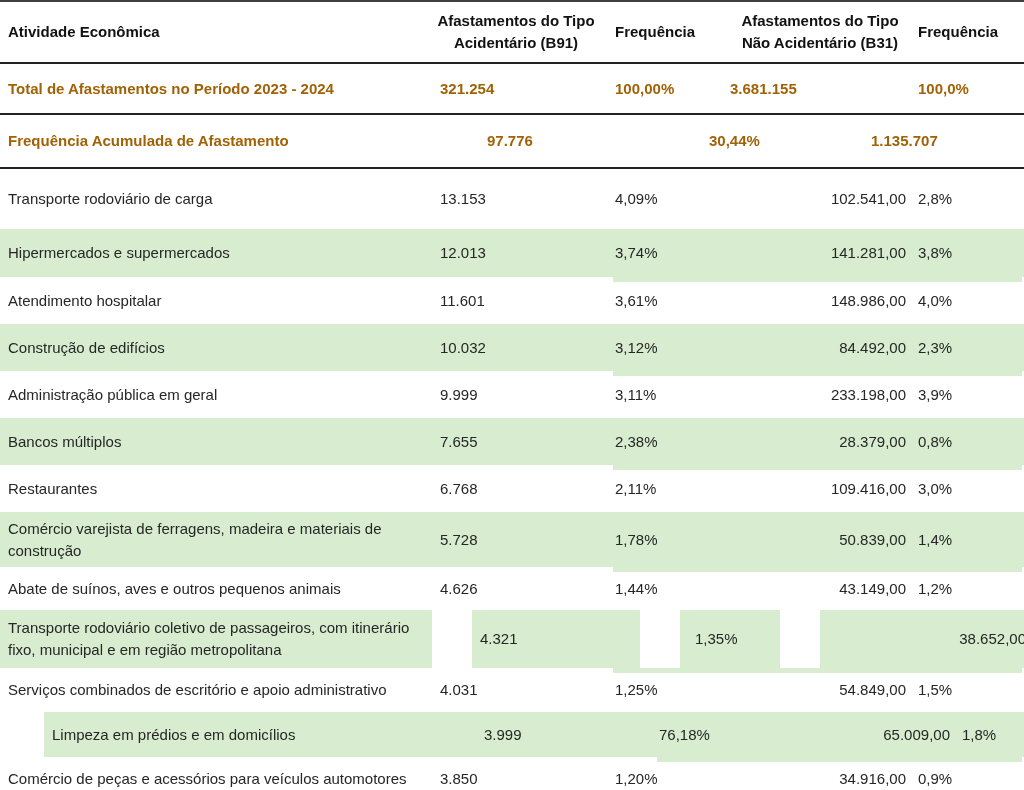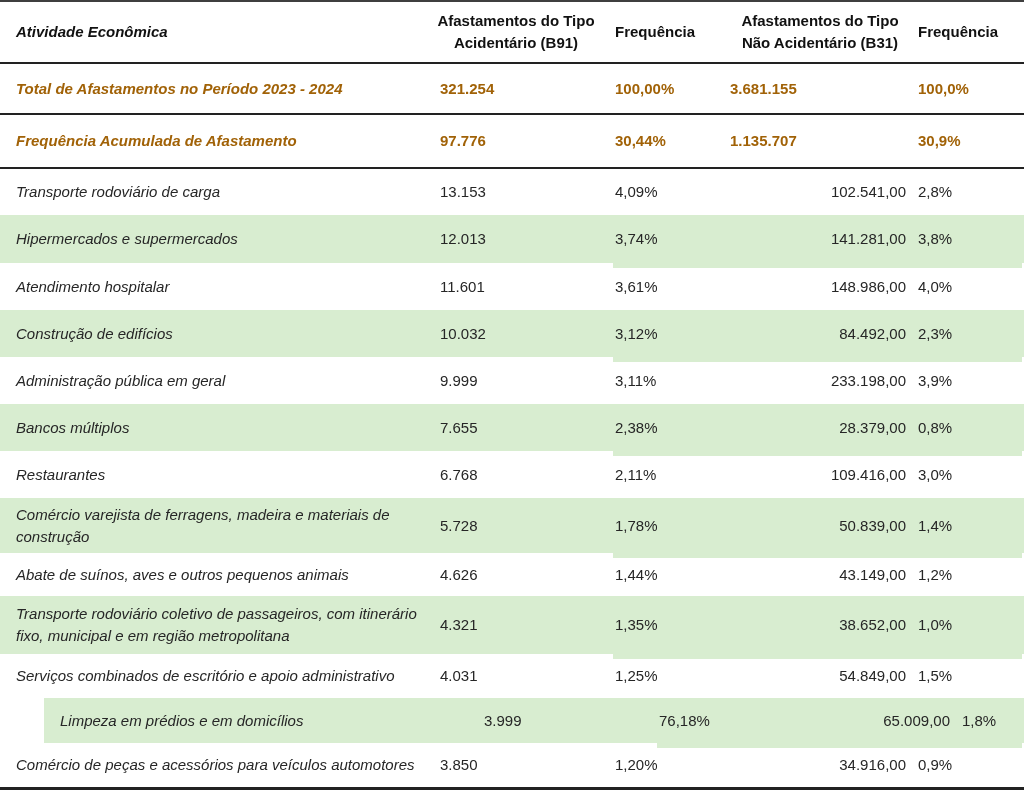--- a/index.html
+++ b/index.html
@@ -26,50 +26,50 @@
     position:relative;
     background:#ffffff;
   }
   .cell{
     display:flex;
     align-items:center;
     box-sizing:border-box;
     line-height:22px;
   }
   
-  .c1{padding-left:16px;padding-right:14px;font-style:italic;}
+  .c1{padding-left:8px;padding-right:14px;}
   .c2{padding-left:8px;}
   .c3{padding-left:15px;}
   .c4{justify-content:flex-end;padding-right:2px;text-align:right;}
   .c5{padding-left:10px;}
 
   
   .hrow{height:60px;border-bottom:2px solid var(--line);font-weight:700;color:#111;}
   .hrow .cell{line-height:22px;}
   .hrow .c2{justify-content:center;text-align:center;padding-left:0;}
   .hrow .c3{justify-content:flex-start;}
   .hrow .c4{justify-content:center;text-align:center;padding-right:0;padding-left:32px;}
 
   
   .srow{font-weight:700;color:#a16207;border-bottom:2px solid var(--line);}
   .srow .c4{justify-content:flex-start;text-align:left;padding-left:30px;padding-right:0;}
   #summary-rows .srow:nth-child(1){height:49px;}
-  #summary-rows .srow:nth-child(2){height:52px;}
-
-  
-  #data-rows .drow:nth-child(1){height:46px;}
+  #summary-rows .srow:nth-child(2){height:52px;gap:47px;}
+
+  
+  #data-rows .drow:nth-child(1){height:60px;}
   #data-rows .drow:nth-child(2){height:48px;}
   #data-rows .drow:nth-child(3){height:47px;}
   #data-rows .drow:nth-child(4){height:47px;}
   #data-rows .drow:nth-child(5){height:47px;}
   #data-rows .drow:nth-child(6){height:47px;}
   #data-rows .drow:nth-child(7){height:47px;}
   #data-rows .drow:nth-child(8){height:55px;}
   #data-rows .drow:nth-child(9){height:43px;}
-  #data-rows .drow:nth-child(10){height:58px;}
+  #data-rows .drow:nth-child(10){height:58px;gap:40px;}
   #data-rows .drow:nth-child(11){height:44px;}
   #data-rows .drow:nth-child(12){height:45px;margin-left:44px;}
   #data-rows .drow:nth-child(13){height:44px;}
 
   .drow.hl .cell{background:var(--green);}
   
   .drow.hl::after{
     content:"";
     position:absolute;
     left:613px;right:2px;

